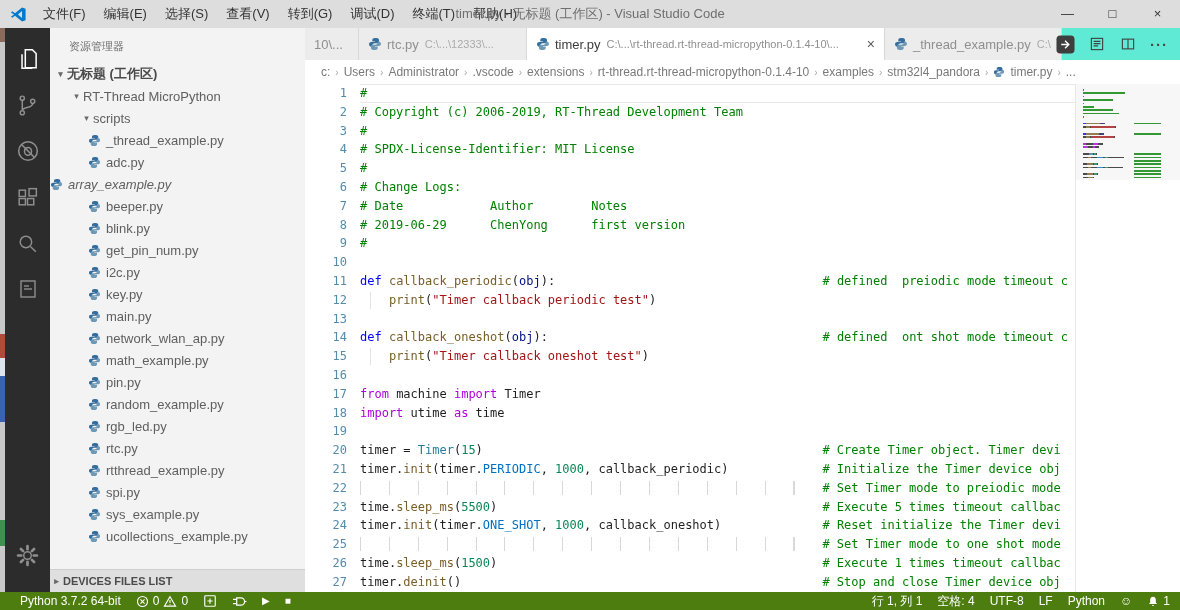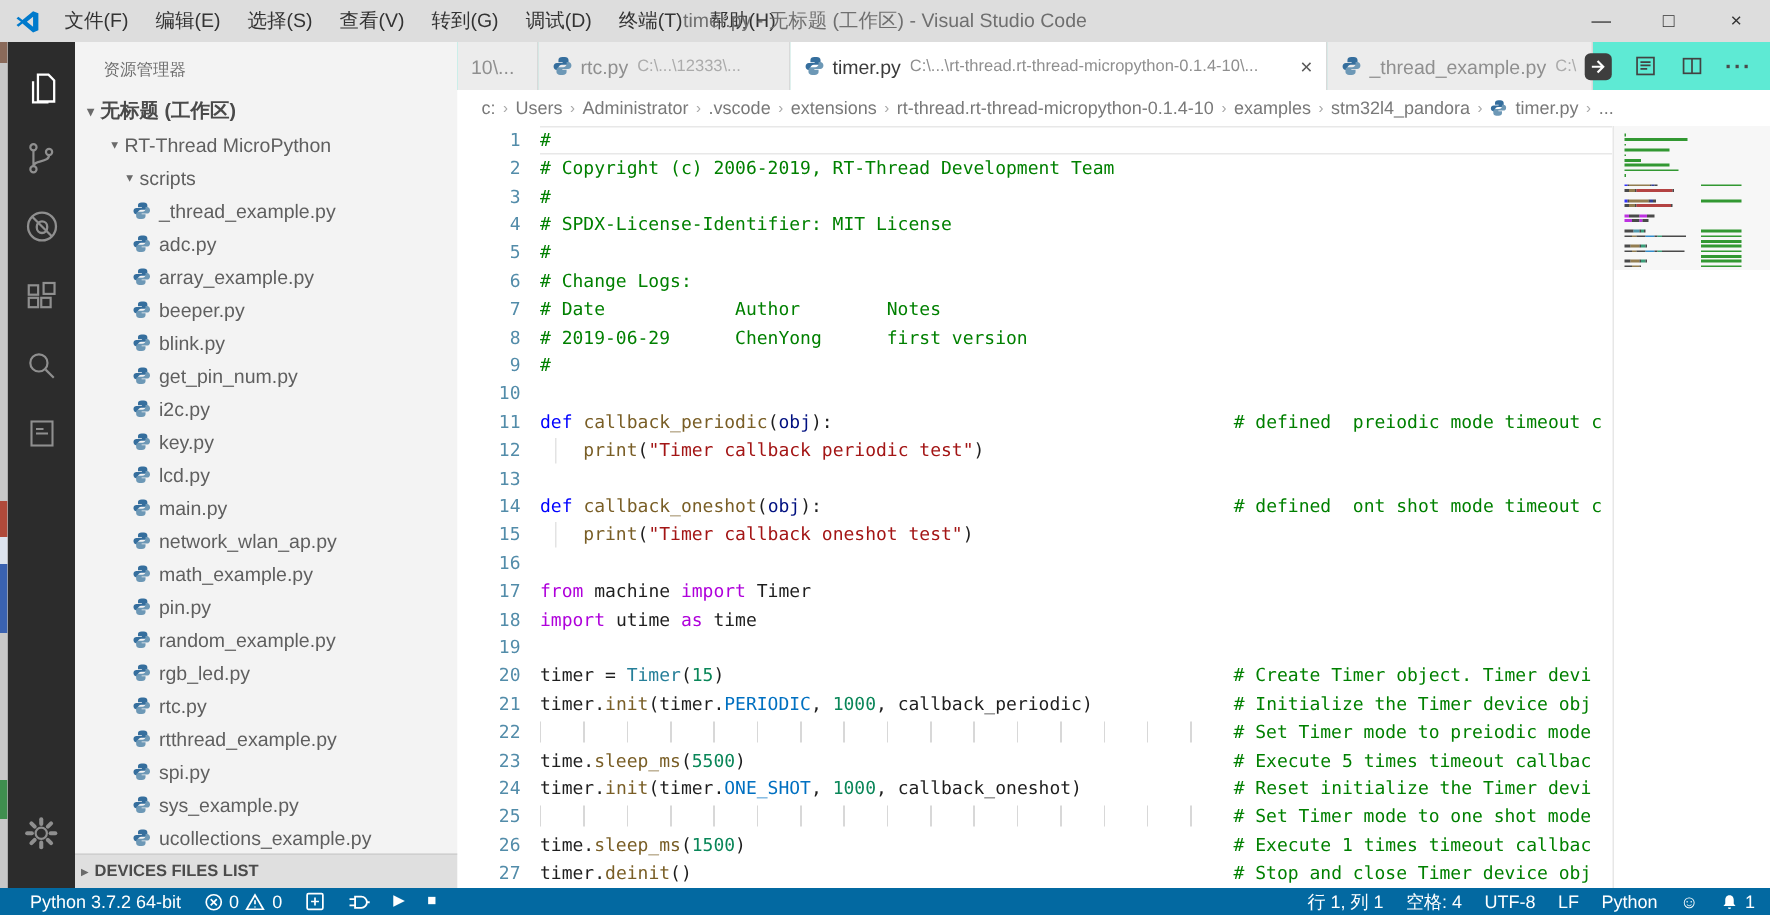--- a/index.html
+++ b/index.html
@@ -75,21 +75,21 @@
   .row.g1 .lc::before{content:"";position:absolute;left:10px;top:0;bottom:0;width:1px;background:#e3e3e3;}
   .gdp{background:repeating-linear-gradient(90deg,#d8d8d8 0,#d8d8d8 1px,transparent 1px,transparent 28.9px);}
 
   .minimap{position:absolute;right:0;top:0;bottom:0;width:105px;border-left:1px solid #e7e7e7;background:#fff;
     padding:5px 0 0 7px;box-sizing:border-box;}
   .mm-slider{position:absolute;left:0;right:0;top:0;height:96px;background:rgba(90,90,90,.05);}
   .mm-row{height:1.7px;margin-bottom:1.7px;white-space:nowrap;font-size:0;}
   .mm-seg{display:inline-block;height:1.7px;vertical-align:top;opacity:.8;}
 
   
-  .statusbar{height:18px;background:#0369a1;color:#fff;display:flex;align-items:center;font-size:12px;
+  .statusbar{height:18px;background:#4d7c0f;color:#fff;display:flex;align-items:center;font-size:12px;
     padding:0 10px 0 20px;flex:none;justify-content:space-between;}
   .sb-group{display:flex;align-items:center;gap:15px;}
   .sb-item{display:flex;align-items:center;gap:4px;white-space:nowrap;line-height:18px;}
   .sb-item svg{display:block;}
   .glyph{font-size:10px;line-height:18px;}
 </style>
 </head>
 <body>
 
 <div class="window">
@@ -215,21 +215,21 @@
           </div>
           <div class="tree-row" style="padding-left: 38px;">
             <span class="tree-ico">
               <svg width="13" height="13" viewBox="0 0 16 16">
                 <path fill="#356e9d" d="M7.9 1.2c-1.9 0-3 .9-3 2.2v1.7h3.2v.6H3.7c-1.4 0-2.5 1-2.5 2.6 0 1.6 1.1 2.7 2.5 2.7h1.2V9.6c0-1.4 1.2-2.5 2.6-2.5h3.1c1.1 0 2-.9 2-2V3.4c0-1.3-1.3-2.2-2.8-2.2z"></path>
                 <path fill="#6d98b6" d="M8.1 14.8c1.9 0 3-.9 3-2.2v-1.7H7.9v-.6h4.4c1.4 0 2.5-1 2.5-2.6 0-1.6-1.1-2.7-2.5-2.7h-1.2v1.4c0 1.4-1.2 2.5-2.6 2.5H5.4c-1.1 0-2 .9-2 2v1.7c0 1.3 1.3 2.2 2.8 2.2z"></path>
               </svg>
             </span>
             <span>adc.py</span>
           </div>
-          <div class="tree-row" style="padding-left: 38px;">
+          <div class="tree-row" style=" font-style: italic;">
             <span class="tree-ico">
               <svg width="13" height="13" viewBox="0 0 16 16">
                 <path fill="#356e9d" d="M7.9 1.2c-1.9 0-3 .9-3 2.2v1.7h3.2v.6H3.7c-1.4 0-2.5 1-2.5 2.6 0 1.6 1.1 2.7 2.5 2.7h1.2V9.6c0-1.4 1.2-2.5 2.6-2.5h3.1c1.1 0 2-.9 2-2V3.4c0-1.3-1.3-2.2-2.8-2.2z"></path>
                 <path fill="#6d98b6" d="M8.1 14.8c1.9 0 3-.9 3-2.2v-1.7H7.9v-.6h4.4c1.4 0 2.5-1 2.5-2.6 0-1.6-1.1-2.7-2.5-2.7h-1.2v1.4c0 1.4-1.2 2.5-2.6 2.5H5.4c-1.1 0-2 .9-2 2v1.7c0 1.3 1.3 2.2 2.8 2.2z"></path>
               </svg>
             </span>
             <span>array_example.py</span>
           </div>
           <div class="tree-row" style="padding-left: 38px;">
             <span class="tree-ico">
@@ -268,29 +268,20 @@
             <span>i2c.py</span>
           </div>
           <div class="tree-row" style="padding-left: 38px;">
             <span class="tree-ico">
               <svg width="13" height="13" viewBox="0 0 16 16">
                 <path fill="#356e9d" d="M7.9 1.2c-1.9 0-3 .9-3 2.2v1.7h3.2v.6H3.7c-1.4 0-2.5 1-2.5 2.6 0 1.6 1.1 2.7 2.5 2.7h1.2V9.6c0-1.4 1.2-2.5 2.6-2.5h3.1c1.1 0 2-.9 2-2V3.4c0-1.3-1.3-2.2-2.8-2.2z"></path>
                 <path fill="#6d98b6" d="M8.1 14.8c1.9 0 3-.9 3-2.2v-1.7H7.9v-.6h4.4c1.4 0 2.5-1 2.5-2.6 0-1.6-1.1-2.7-2.5-2.7h-1.2v1.4c0 1.4-1.2 2.5-2.6 2.5H5.4c-1.1 0-2 .9-2 2v1.7c0 1.3 1.3 2.2 2.8 2.2z"></path>
               </svg>
             </span>
             <span>key.py</span>
-          </div>
-          <div class="tree-row" style="padding-left: 38px;">
-            <span class="tree-ico">
-              <svg width="13" height="13" viewBox="0 0 16 16">
-                <path fill="#356e9d" d="M7.9 1.2c-1.9 0-3 .9-3 2.2v1.7h3.2v.6H3.7c-1.4 0-2.5 1-2.5 2.6 0 1.6 1.1 2.7 2.5 2.7h1.2V9.6c0-1.4 1.2-2.5 2.6-2.5h3.1c1.1 0 2-.9 2-2V3.4c0-1.3-1.3-2.2-2.8-2.2z"></path>
-                <path fill="#6d98b6" d="M8.1 14.8c1.9 0 3-.9 3-2.2v-1.7H7.9v-.6h4.4c1.4 0 2.5-1 2.5-2.6 0-1.6-1.1-2.7-2.5-2.7h-1.2v1.4c0 1.4-1.2 2.5-2.6 2.5H5.4c-1.1 0-2 .9-2 2v1.7c0 1.3 1.3 2.2 2.8 2.2z"></path>
-              </svg>
-            </span>
-            <span>lcd.py</span>
           </div>
           <div class="tree-row" style="padding-left: 38px;">
             <span class="tree-ico">
               <svg width="13" height="13" viewBox="0 0 16 16">
                 <path fill="#356e9d" d="M7.9 1.2c-1.9 0-3 .9-3 2.2v1.7h3.2v.6H3.7c-1.4 0-2.5 1-2.5 2.6 0 1.6 1.1 2.7 2.5 2.7h1.2V9.6c0-1.4 1.2-2.5 2.6-2.5h3.1c1.1 0 2-.9 2-2V3.4c0-1.3-1.3-2.2-2.8-2.2z"></path>
                 <path fill="#6d98b6" d="M8.1 14.8c1.9 0 3-.9 3-2.2v-1.7H7.9v-.6h4.4c1.4 0 2.5-1 2.5-2.6 0-1.6-1.1-2.7-2.5-2.7h-1.2v1.4c0 1.4-1.2 2.5-2.6 2.5H5.4c-1.1 0-2 .9-2 2v1.7c0 1.3 1.3 2.2 2.8 2.2z"></path>
               </svg>
             </span>
             <span>main.py</span>
           </div>

